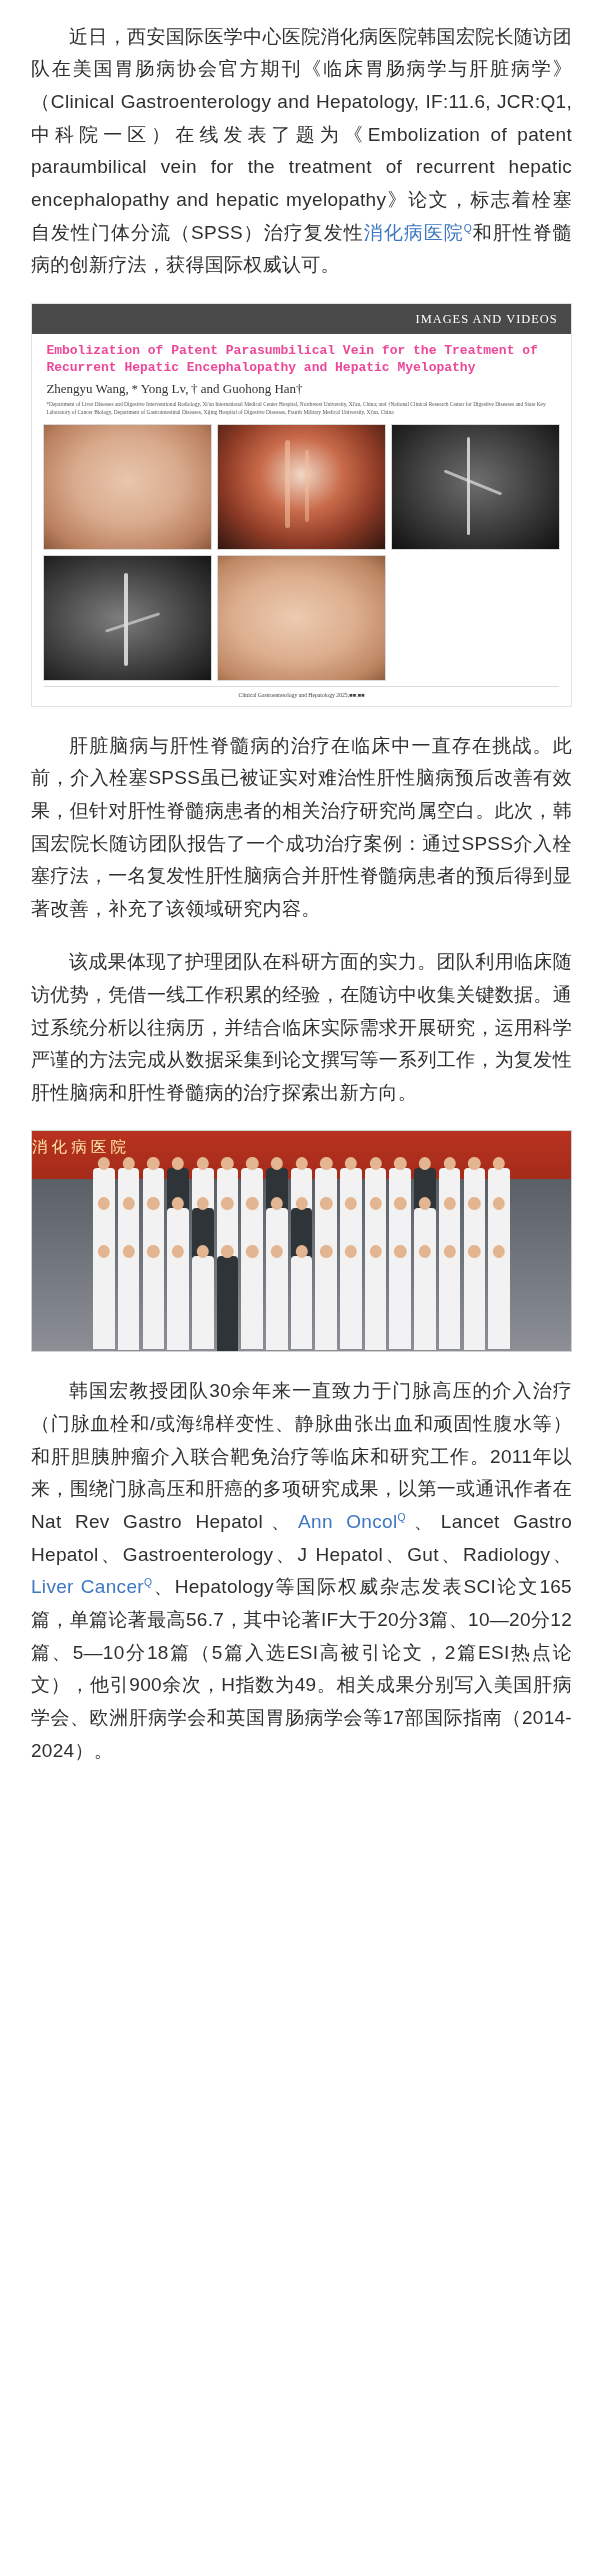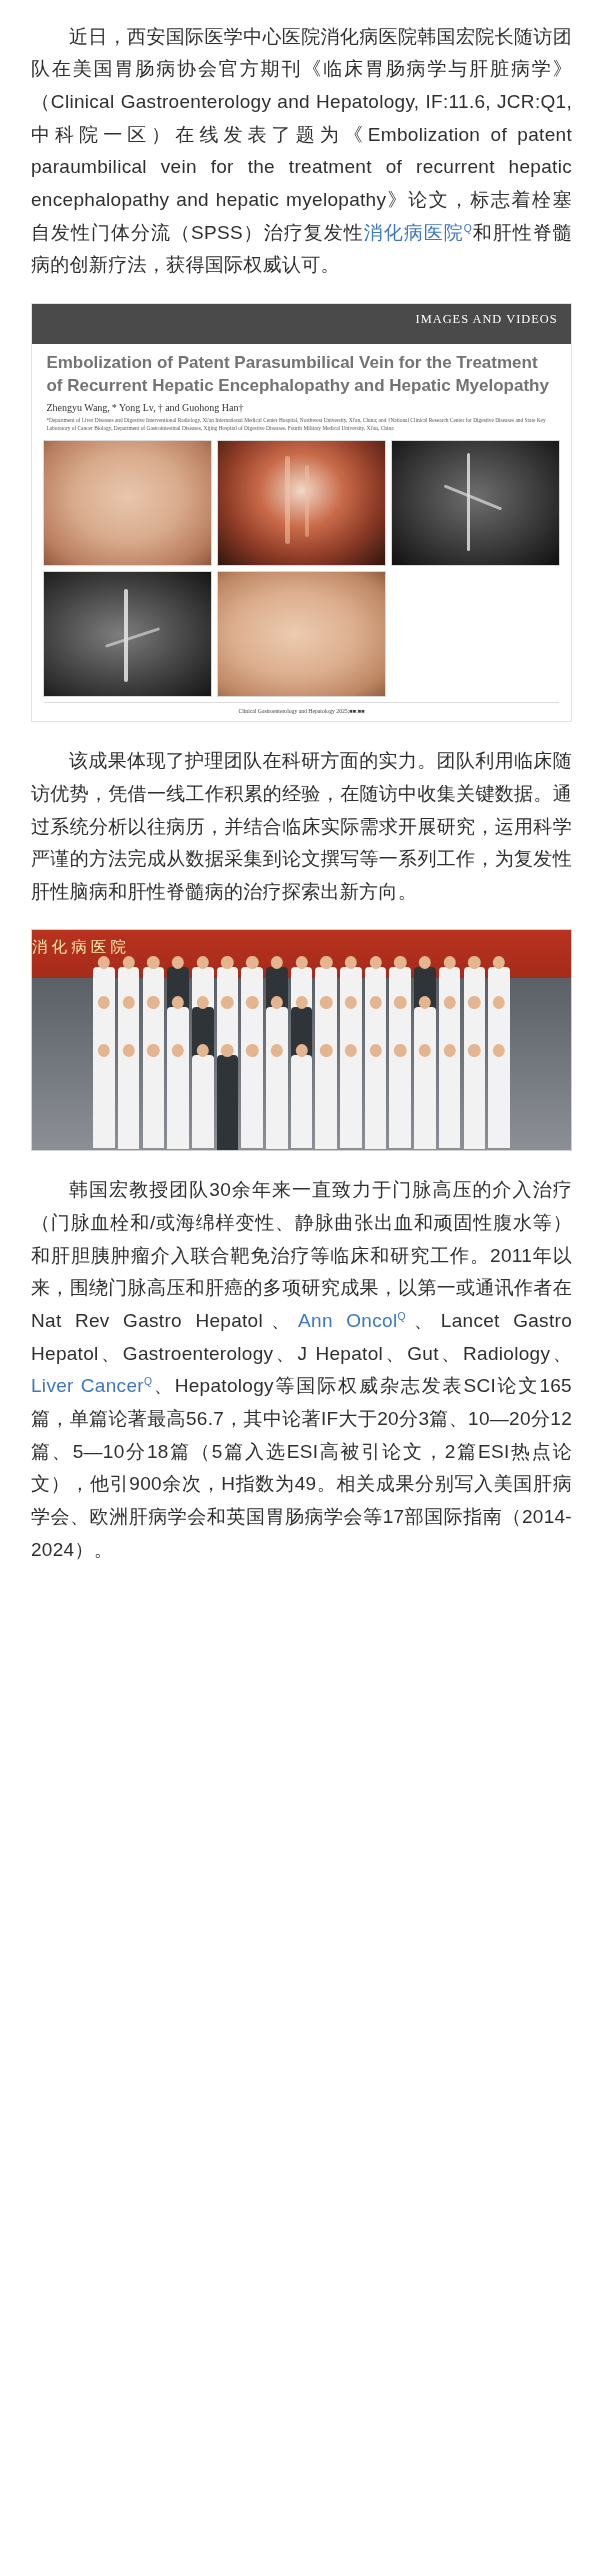--- a/index.html
+++ b/index.html
@@ -45,43 +45,43 @@
     margin: 9.3px 0 23px 0;
     background: #ffffff;
     border: 0.5px solid #e2e2e2;
     box-sizing: border-box;
   }
   .fig-inner {
     padding: 0 0 7.2px 0;
   }
   .fig-banner {
     background: #4a4a4a;
-    height: 40px;
+    height: 30px;
     position: relative;
   }
   .fig-banner .banner-label {
     position: absolute;
     right: 13.4px;
     top: 8.2px;
     color: #ffffff;
     font-size: 12.4px;
     letter-spacing: 1px;
     font-family: "Liberation Serif", serif;
   }
   .fig-title {
-    font-family: Liberation Sans, sans-serif;
+    font-family: Liberation Mono, monospace;
     font-weight: bold;
-    font-size: 17px;
+    font-size: 13px;
     line-height: 1.35;
-    color: #737373;
+    color: #ec4899;
     padding: 8.2px 14.4px 3.1px 14.4px;
   }
   .fig-authors {
     font-family: "Liberation Serif", serif;
-    font-size: 10px;
+    font-size: 13px;
     color: #333;
     padding: 1px 14.4px 3.1px 14.4px;
   }
   .fig-affil {
     font-family: "Liberation Serif", serif;
     font-size: 5.4px;
     color: #555;
     line-height: 1.45;
     padding: 1px 14.4px 7.2px 14.4px;
   }
@@ -221,20 +221,21 @@
           </div>
           <div class="fig-cell ph-abdomen2" style="width:170px;height:124px;"></div>
           <div class="fig-cell" style="width:170px;height:124px;background:#ffffff;border-color:#ffffff;"></div>
         </div>
       </div>
 
       <div class="fig-cap">Clinical Gastroenterology and Hepatology 2025;■■:■■</div>
     </div>
   </div>
 
+  <p class="body-text">肝脏脑病与肝性脊髓病的治疗在临床中一直存在挑战。此前，介入栓塞SPSS虽已被证实对难治性肝性脑病预后改善有效果，但针对肝性脊髓病患者的相关治疗研究尚属空白。此次，韩国宏院长随访团队报告了一个成功治疗案例：通过SPSS介入栓塞疗法，一名复发性肝性脑病合并肝性脊髓病患者的预后得到显著改善，补充了该领域研究内容。</p>
   <p class="body-text">该成果体现了护理团队在科研方面的实力。团队利用临床随访优势，凭借一线工作积累的经验，在随访中收集关键数据。通过系统分析以往病历，并结合临床实际需求开展研究，运用科学严谨的方法完成从数据采集到论文撰写等一系列工作，为复发性肝性脑病和肝性脊髓病的治疗探索出新方向。</p>
 
   <div class="group-photo">
     <div class="gp-banner">消化病医院</div>
     <div class="gp-rows">
       <div class="gp-row" style="margin-bottom:0;">
         <div class="person" style="height:62px;">
             <div class="head"></div>
           </div>
         <div class="person" style="height:63px;">

